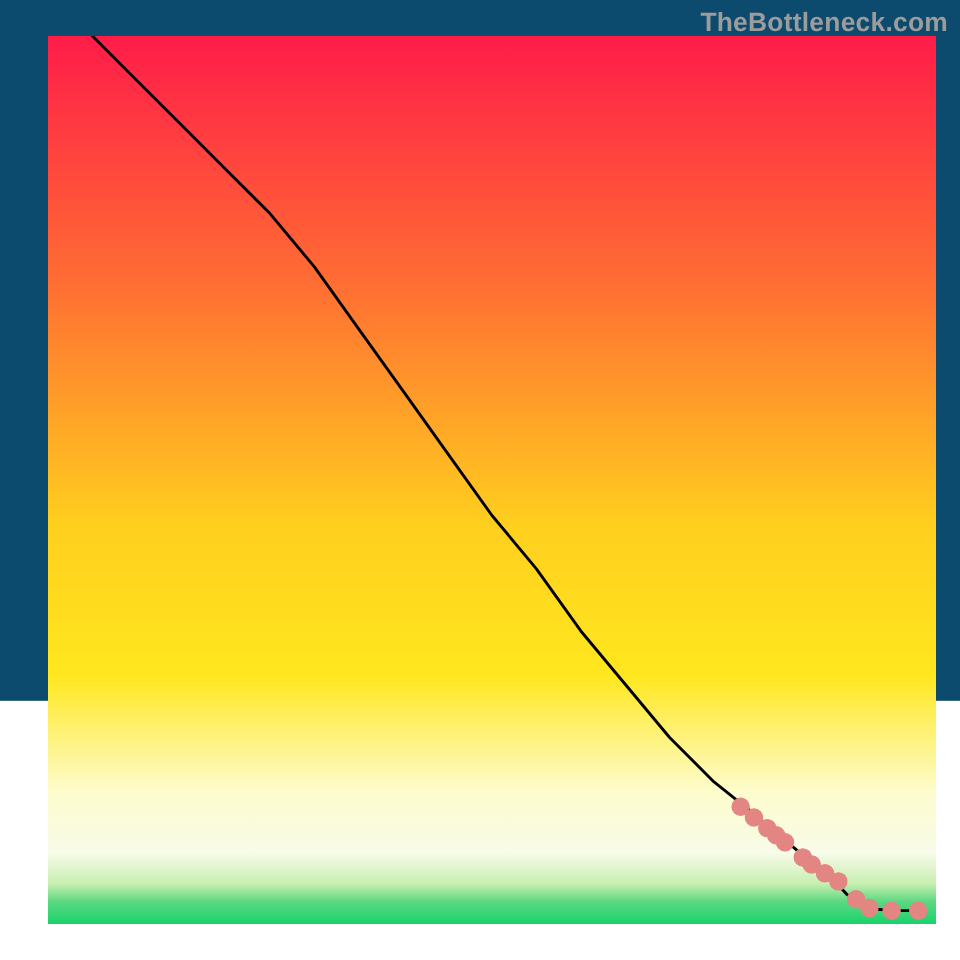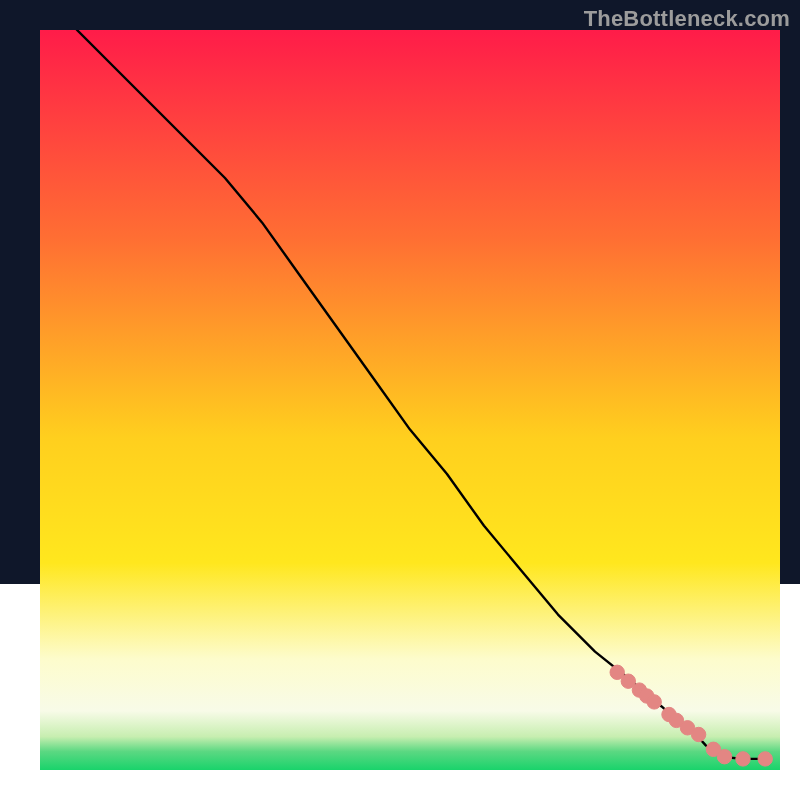--- a/index.html
+++ b/index.html
@@ -7,21 +7,21 @@
     padding: 0;
     width: 800px;
     height: 800px;
     overflow: hidden;
     font-family: Arial, Helvetica, sans-serif;
   }
   .stage {
     position: relative;
     width: 800px;
     height: 584px;
-    background: #0f172a;
+    background: #0c4a6e;
   }
   .watermark {
     position: absolute;
     top: 6px;
     right: 10px;
     color: #9c9c9c;
     font-size: 22px;
     font-weight: 600;
     letter-spacing: 0.2px;
     z-index: 3;

